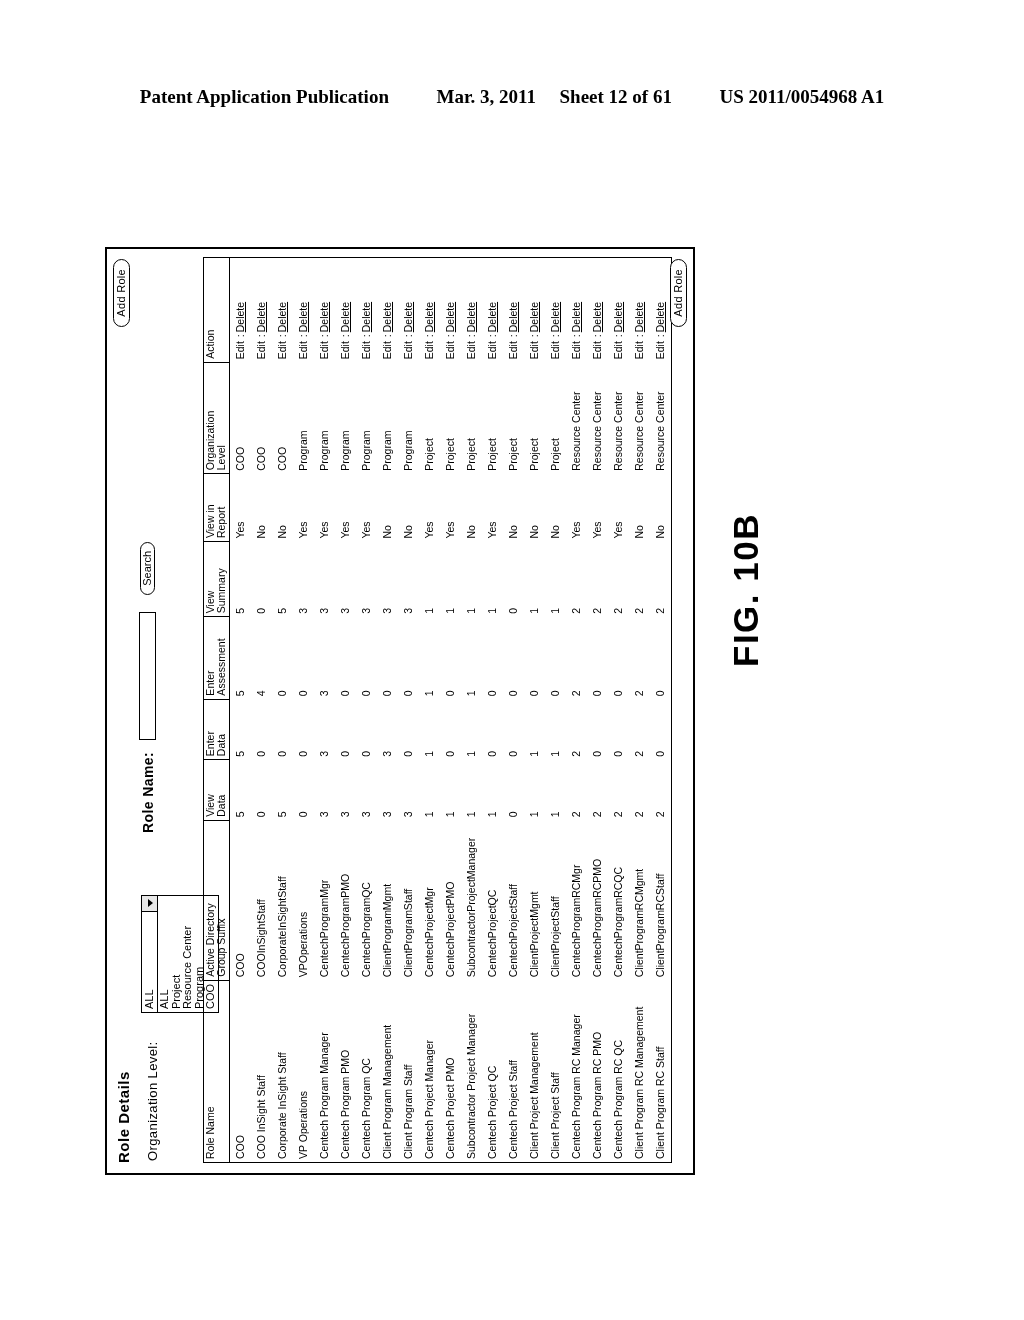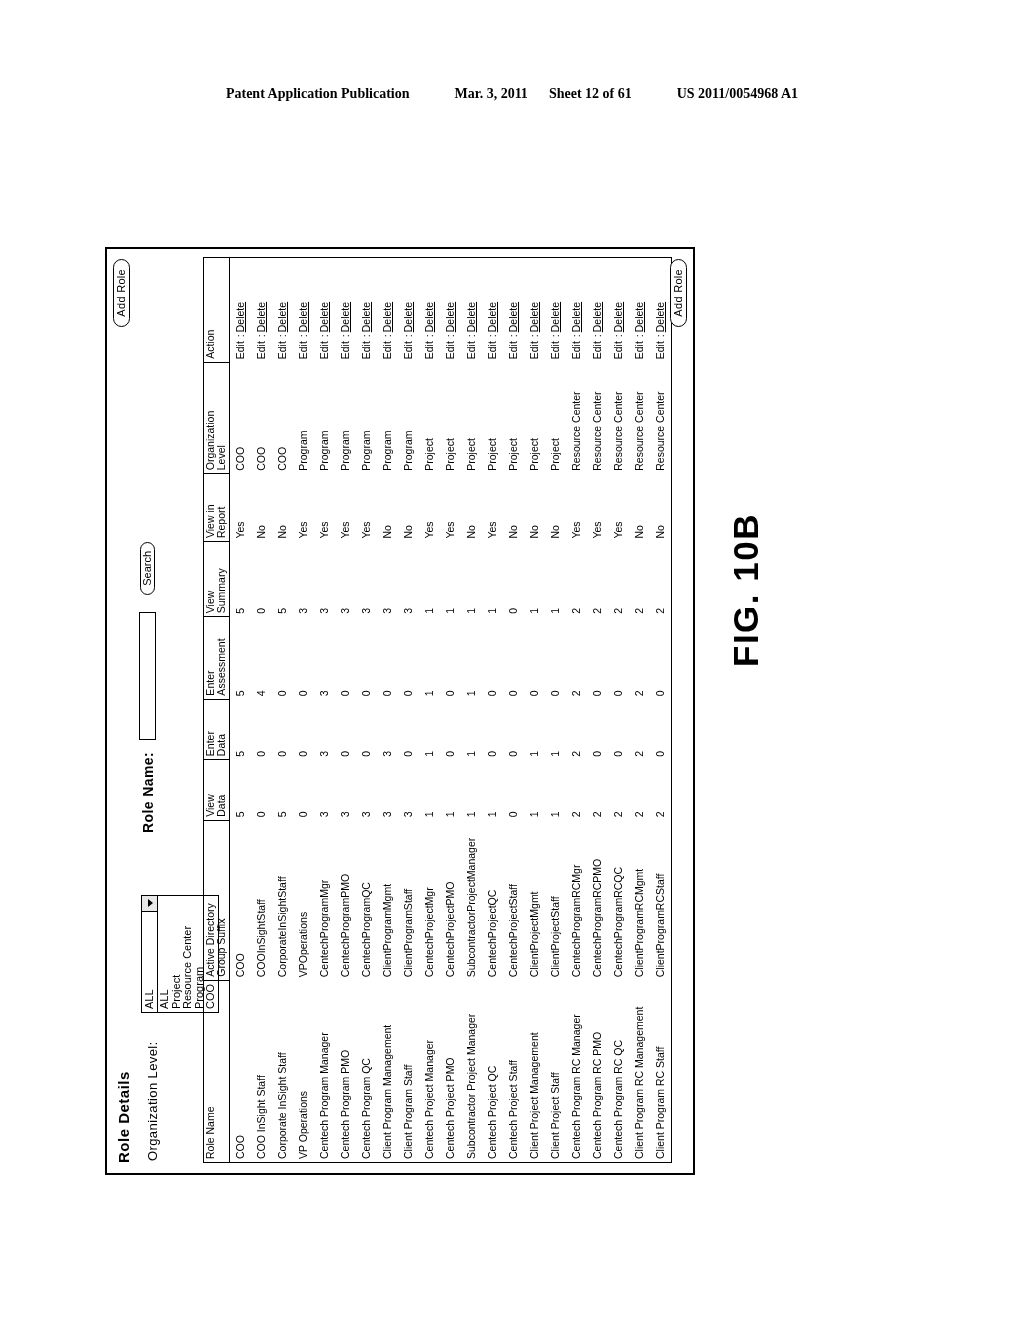--- a/index.html
+++ b/index.html
@@ -13,21 +13,21 @@
     overflow:hidden;
   }
 
   
   .page-header{
     position:absolute;
     top:86px; left:0; width:1024px;
     text-align:center;
     font-family:"Liberation Serif", serif;
     font-weight:bold;
-    font-size:14px;
+    font-size:19px;
     letter-spacing:0px;
     white-space:nowrap;
   }
   .page-header .seg{display:inline-block;}
   .page-header .gap1{display:inline-block;width:38px;}
   .page-header .gap2{display:inline-block;width:14px;}
   .page-header .gap3{display:inline-block;width:38px;}
 
   
   #fig-rotor{

